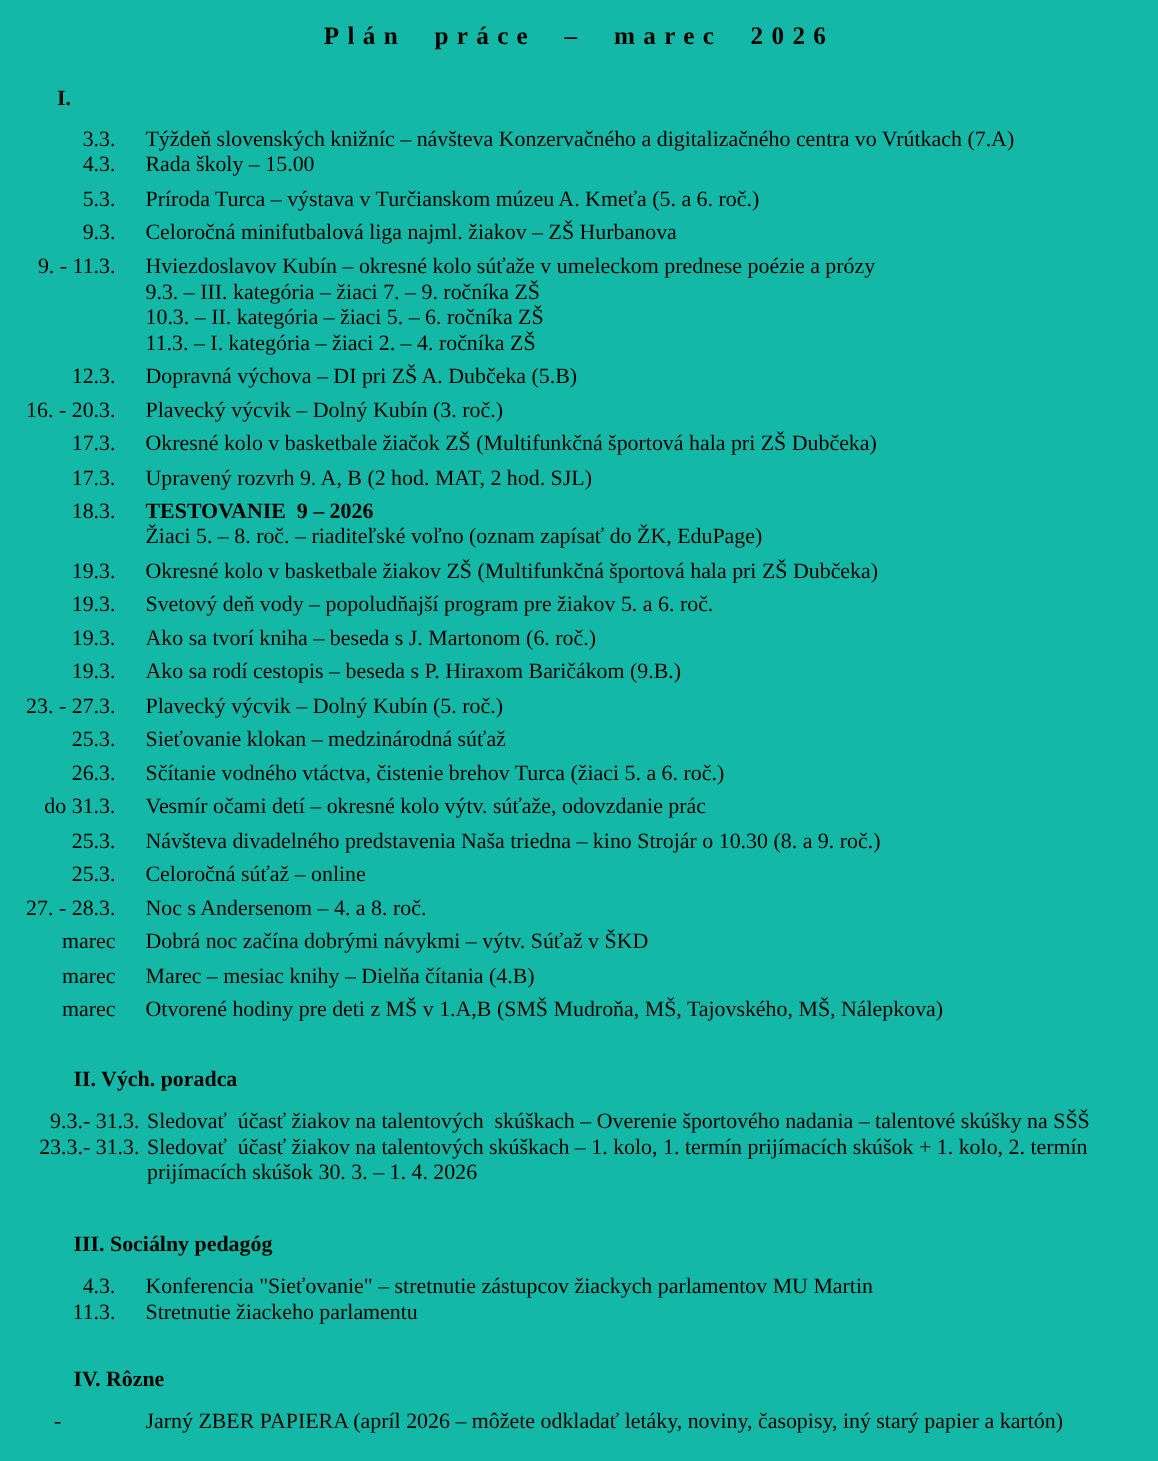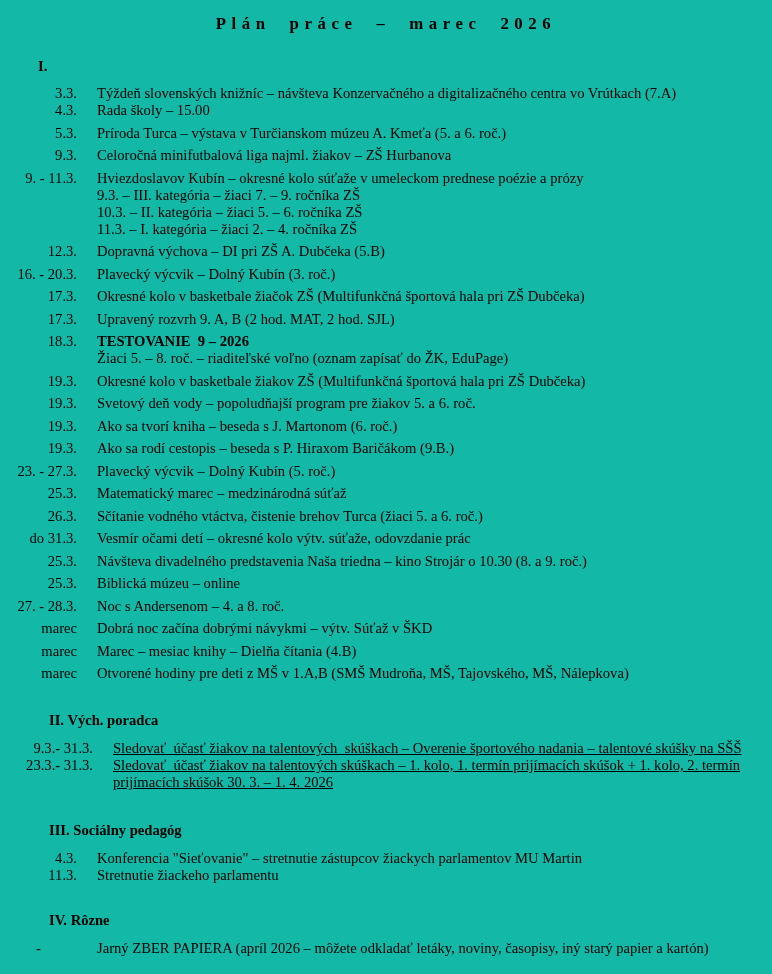--- a/index.html
+++ b/index.html
@@ -37,21 +37,21 @@
   .row.tight { margin-bottom:0; }
   .date { flex:none; width:77px; text-align:right; white-space:pre; }
   .content { margin-left:20px; }
   .line { white-space:pre; }
   .line.b { font-weight:bold; }
 
   [data-name="section-II"] .row,
   [data-name="section-III"] .row,
   [data-name="section-IV"] .row { margin-bottom:0; }
   [data-name="section-II"] .date { width:93px; }
-  [data-name="section-II"] .content { margin-left:20px;text-decoration:underline; }
+  [data-name="section-II"] .content { margin-left:5px; }
   [data-name="section-IV"] .date { text-align:center; }
 </style>
 </head>
 <body>
 
 <div class="page" data-name="document-page">
   <div class="title" data-name="page-title">Plán práce – marec 2026</div>
   <div id="sections" data-name="document-body">
       <section data-name="section-I">
         <div class="sec-heading" data-name="section-heading">I.</div>
@@ -145,21 +145,21 @@
         </div>
         <div class="row" data-name="schedule-row">
           <span class="date" data-name="row-date">23. - 27.3.</span>
           <div class="content" data-name="row-text">
             <div class="line" data-name="text-line">Plavecký výcvik – Dolný Kubín (5. roč.)</div>
           </div>
         </div>
         <div class="row" data-name="schedule-row">
           <span class="date" data-name="row-date">25.3.</span>
           <div class="content" data-name="row-text">
-            <div class="line" data-name="text-line">Matematický marec – medzinárodná súťaž</div>
+            <div class="line" data-name="text-line">Sieťovanie klokan – medzinárodná súťaž</div>
           </div>
         </div>
         <div class="row" data-name="schedule-row">
           <span class="date" data-name="row-date">26.3.</span>
           <div class="content" data-name="row-text">
             <div class="line" data-name="text-line">Sčítanie vodného vtáctva, čistenie brehov Turca (žiaci 5. a 6. roč.)</div>
           </div>
         </div>
         <div class="row" data-name="schedule-row">
           <span class="date" data-name="row-date">do 31.3.</span>
@@ -169,21 +169,21 @@
         </div>
         <div class="row" data-name="schedule-row">
           <span class="date" data-name="row-date">25.3.</span>
           <div class="content" data-name="row-text">
             <div class="line" data-name="text-line">Návšteva divadelného predstavenia Naša triedna – kino Strojár o 10.30 (8. a 9. roč.)</div>
           </div>
         </div>
         <div class="row" data-name="schedule-row">
           <span class="date" data-name="row-date">25.3.</span>
           <div class="content" data-name="row-text">
-            <div class="line" data-name="text-line">Biblická múzeu – online</div>
+            <div class="line" data-name="text-line">Celoročná súťaž – online</div>
           </div>
         </div>
         <div class="row" data-name="schedule-row">
           <span class="date" data-name="row-date">27. - 28.3.</span>
           <div class="content" data-name="row-text">
             <div class="line" data-name="text-line">Noc s Andersenom – 4. a 8. roč.</div>
           </div>
         </div>
         <div class="row" data-name="schedule-row">
           <span class="date" data-name="row-date">marec</span>

